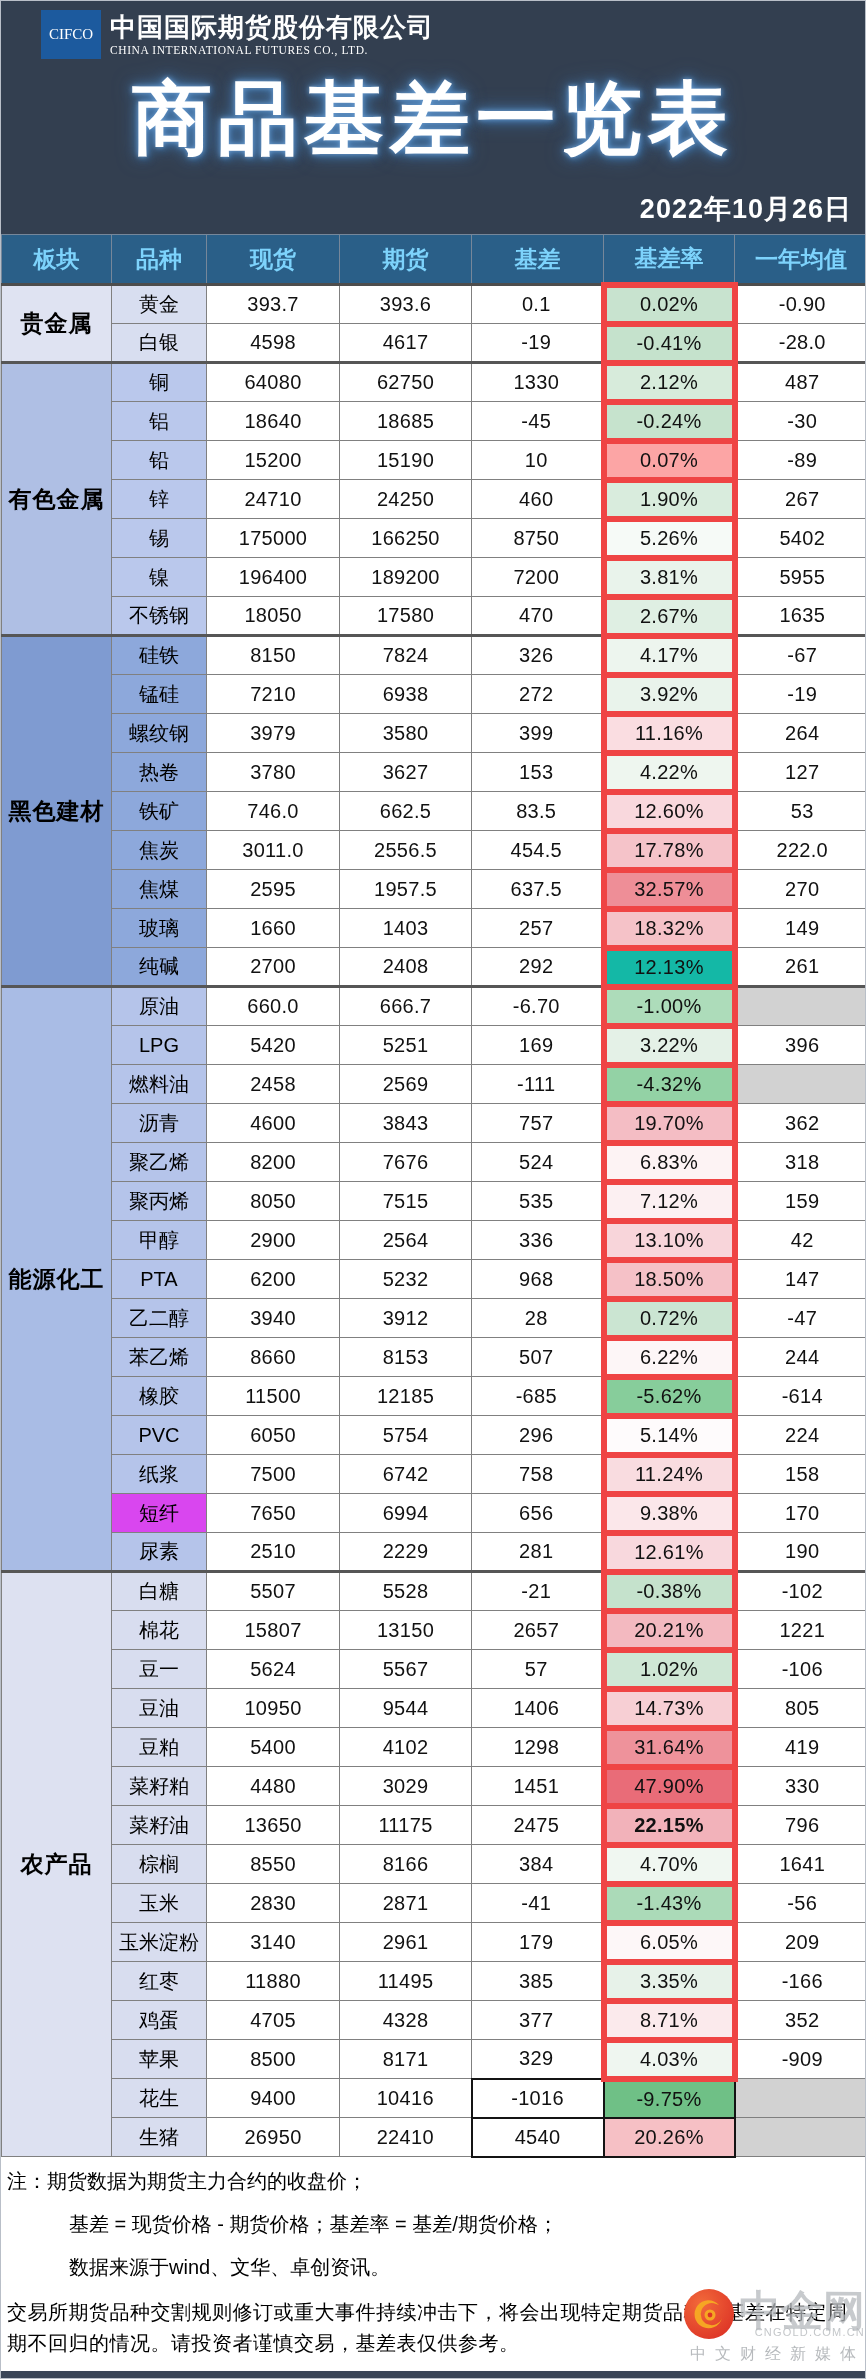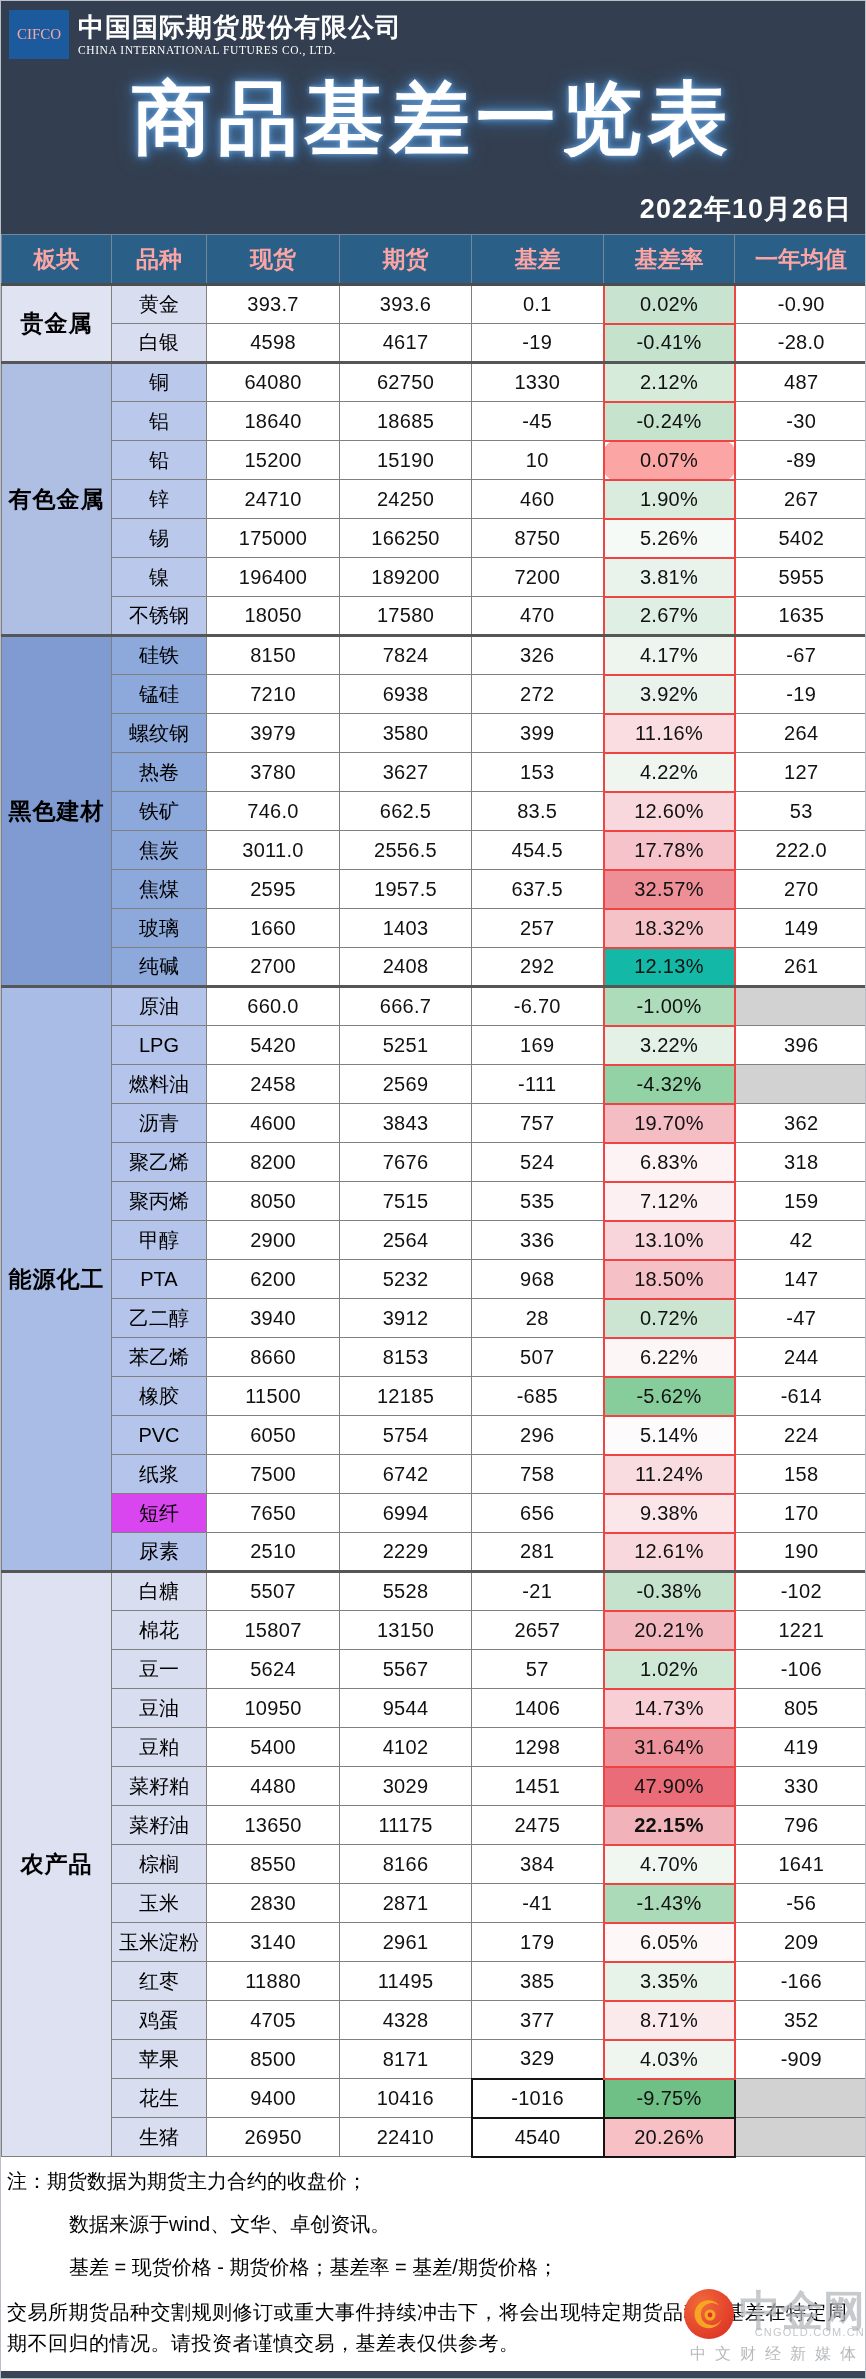--- a/index.html
+++ b/index.html
@@ -7,45 +7,45 @@
   body { font-family:"Liberation Sans","DejaVu Sans",sans-serif; }
   .page {
     width:866px; height:2379px; margin:0 auto; background:#ffffff;
     display:flex; flex-direction:column; border:1px solid #b9bfc8; overflow:hidden;
   }
 
   
   .banner { flex:none; height:233px; background:#333F50; position:relative; }
   .brand { display:flex; align-items:center; gap:9px; padding:9px 0 0 8px; }
   .logo-box {
-    width:60px; height:49px; background:#1c5a9e; color:#fca5a5;
+    width:60px; height:49px; background:#1c5a9e; color:#ffffff;
     font-family:"Liberation Serif","DejaVu Serif",serif; font-size:15px;
-    display:flex; align-items:center; justify-content:center; flex:none;
+    display:flex; align-items:center; justify-content:center; flex:none;margin-left:32px;
   }
   .brand-cn { color:#fff; font-size:26px; font-weight:bold; letter-spacing:1px; line-height:1.1; }
   .brand-en { color:#fff; font-size:11.5px; font-family:"Liberation Serif","DejaVu Serif",serif; letter-spacing:.6px; margin-top:3px; }
   .title {
     margin-top:16px; text-align:center; color:#ffffff;
     font-size:80px; font-weight:900; letter-spacing:6px; line-height:1.1;
     text-shadow:0 0 5px #6d9fd3, 0 0 12px #4a7eb5, 0 0 20px #40709f, 3px 3px 6px #2b4a6b;
   }
   .date { position:absolute; right:13px; bottom:7px; color:#fff; font-size:27px; font-weight:bold; letter-spacing:1px; }
 
   
   table.basis-table { flex:none; width:866px; border-collapse:collapse; table-layout:fixed; }
   th, td { border:1px solid #808080; text-align:center; vertical-align:middle; overflow:hidden; }
   thead th {
-    background:#2a5f88; color:#fca5a5; font-size:23px; font-weight:bold;
+    background:#2a5f88; color:#7dd3fc; font-size:23px; font-weight:bold;
     height:50px; border-bottom:3px solid #4d4d4d; border-color:#76879a; border-bottom-color:#4d4d4d;
   }
   tbody td { height:39px; font-size:20px; color:#111; }
   td.sector { font-size:23px; font-weight:bold; color:#000; letter-spacing:1px; }
   td.variety { font-size:20px; font-weight:500; color:#000; }
   td.num { font-weight:500; letter-spacing:.3px; }
-  td.rate { border:2px solid #ef4444; }
+  td.rate { border:6px solid #ef4444; }
   td.empty { background:#d2d2d2; }
   tr.sec-start td { border-top:3px solid #565656; }
   td.sel { border:2.5px solid #141414; }
 
   
   .notes { position:relative; flex:1; background:#fff; padding:10px 10px 0 6px; color:#000; }
   .notes p { font-size:20px; font-weight:500; line-height:1.3; margin-bottom:17px; }
   .notes p.indent { padding-left:62px; }
   .notes p.last { margin-bottom:0; line-height:1.55; letter-spacing:.5px; }
 
@@ -483,22 +483,22 @@
           <td class="num">22410</td>
           <td class="num sel">4540</td>
           <td class="num rate sel" style="background: rgb(246, 192, 197);">20.26%</td>
           <td class="num empty"></td>
         </tr>
       </tbody>
   </table>
 
   <footer class="notes">
     <p class="n1">注：期货数据为期货主力合约的收盘价；</p>
+    <p class="indent n2">基差 = 现货价格 - 期货价格；基差率 = 基差/期货价格；</p>
     <p class="indent n3">数据来源于wind、文华、卓创资讯。</p>
-    <p class="indent n2">基差 = 现货价格 - 期货价格；基差率 = 基差/期货价格；</p>
     <p class="last n4">交易所期货品种交割规则修订或重大事件持续冲击下，将会出现特定期货品种的基差在特定周期不回归的情况。请投资者谨慎交易，基差表仅供参考。</p>
 
     <div class="watermark">
       <div class="wm-top">
         <svg width="52" height="52" viewBox="0 0 52 52">
           <defs>
             <radialGradient id="wmg" cx="35%" cy="30%" r="80%">
               <stop offset="0%" stop-color="#f26a3a"></stop>
                 <stop offset="100%" stop-color="#dd3326"></stop>
             </radialGradient>

